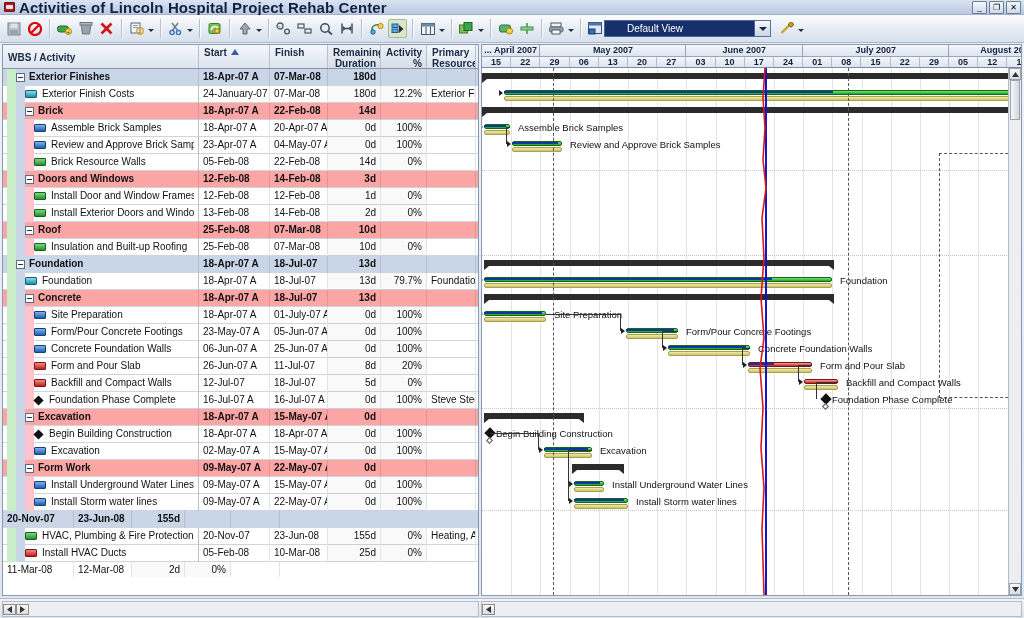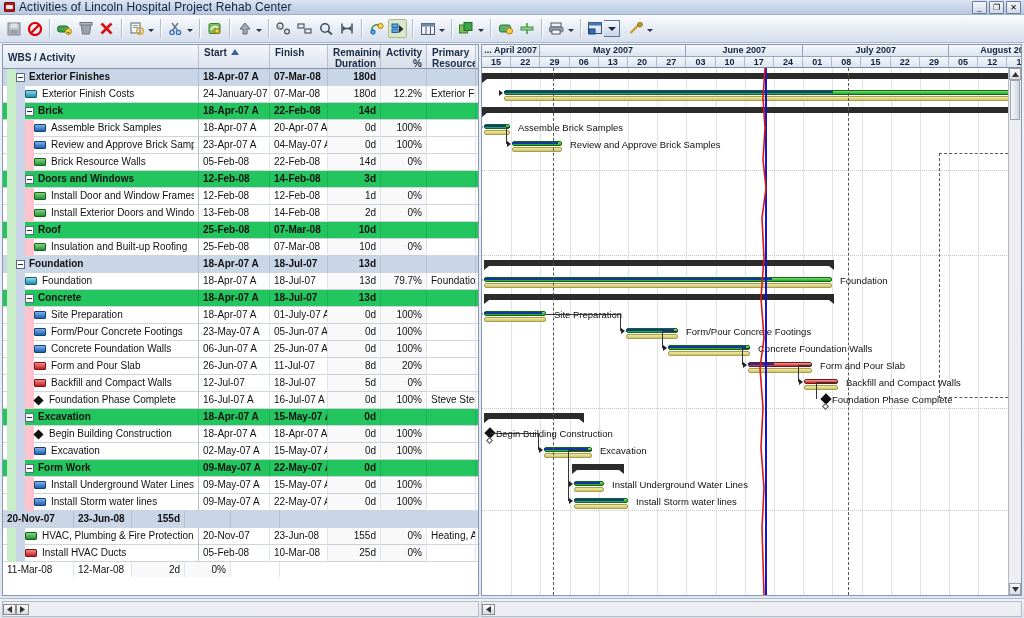--- a/index.html
+++ b/index.html
@@ -10,21 +10,21 @@
          background:linear-gradient(#eef2f8,#dfe6f1); }
 
   
   .titlebar { position:absolute; left:0; top:0; width:1024px; height:15px;
     background:linear-gradient(#dbe4f2,#c7d4e8 55%,#b9c9e2);
     border-bottom:1px solid #9fb0cc; display:flex; align-items:center; }
   .tb-ico { width:11px; height:10px; margin-left:4px; margin-right:4px;
      background:#b11a1a; border:1px solid #7d0e0e; border-radius:1px; position:relative; }
   .tb-ico:after{ content:""; position:absolute; left:1px; top:2px; width:7px; height:4px;
      background:#e8e8ee; border-radius:1px;}
-  .tb-title { font-size:12px; font-weight:normal; color:#10233f; letter-spacing:.1px;
+  .tb-title { font-size:15px; font-weight:bold; color:#10233f; letter-spacing:.1px;
      white-space:nowrap; }
   .tb-btns { position:absolute; right:3px; top:1px; display:flex; gap:2px; }
   .tb-btn { width:15px; height:13px; background:linear-gradient(#f4f7fb,#cfd9e8);
      border:1px solid #6a7d99; border-radius:1px; font-size:8px; line-height:11px;
      text-align:center; color:#000; font-family:"Liberation Sans",sans-serif; }
 
   
   .toolbar { position:absolute; left:0; top:15px; width:1024px; height:28px;
      background:linear-gradient(#fbfcfe,#e4eaf3 60%,#d6dfed);
      border-bottom:1px solid #a8b6cc; display:flex; align-items:center; padding-left:3px; }
@@ -62,21 +62,21 @@
      font-weight:bold; color:#1b2a44; line-height:11px; overflow:hidden; }
   .sort-ico { display:inline-block; width:8px; height:8px; margin-left:4px; position:relative;}
   .sort-ico:after{content:"";position:absolute;left:0;top:1px;border-left:4px solid transparent;
      border-right:4px solid transparent;border-bottom:6px solid #3e5f9e;}
 
   
   .tbody { height:508px; overflow:hidden; }
   .trow { display:flex; height:17px; border-bottom:1px solid #cfd5df; font-size:10px;
      color:#111; align-items:center; background:#fff; }
   .trow.lvl1 { background:#c9d6e8; font-weight:bold; }
-  .trow.lvl2 { background:#22c55e; font-weight:bold; }
+  .trow.lvl2 { background:#fca5a5; font-weight:bold; }
   .trow.alt  { background:#fff; }
   .cell { padding:0 4px; overflow:hidden; white-space:nowrap; line-height:16px;
      border-right:1px solid #dfe3ea; height:17px; }
   .c-name { flex:0 0 196px; display:flex; align-items:center; border-right:1px solid #b9c0cc;}
   .c-start{ flex:0 0 71px; }
   .c-fin  { flex:0 0 58px; }
   .c-rem  { flex:0 0 53px; text-align:right; }
   .c-act  { flex:0 0 46px; text-align:right; }
   .c-res  { flex:0 0 49px; }
   .trow.lvl1 .cell,.trow.lvl2 .cell{border-right-color:rgba(0,0,0,.10);}
@@ -327,20 +327,23 @@
     <div class="caret"></div>
     <div class="tsep"></div>
     <div class="viewsel">
       <div class="vi">
           <svg width="15" height="14">
             <rect x="0.5" y="0.5" width="13" height="11" fill="#dfe9f5" stroke="#35506f"></rect>
             <rect x="0.5" y="0.5" width="13" height="3" fill="#4a74ab"></rect>
             <rect x="1" y="7" width="6" height="5" fill="#2f6fbd" stroke="#16416f"></rect>
           </svg>
         </div>
+      <div class="viewbox">
+        <span>Default View</span>
+      </div>
       <div class="viewdd"></div>
     </div>
     <div class="tbi" style="margin-left:6px">
         <svg width="14" height="13">
           <line x1="1.5" y1="11" x2="10" y2="2.5" stroke="#c8a22a" stroke-width="2.4"></line>
           <rect x="9" y="0.5" width="4" height="4" rx="1" fill="#c8a22a" stroke="#8a6c10" transform="rotate(45 11 2.5)"></rect>
         </svg>
       </div>
     <div class="caret"></div>
   </div>

